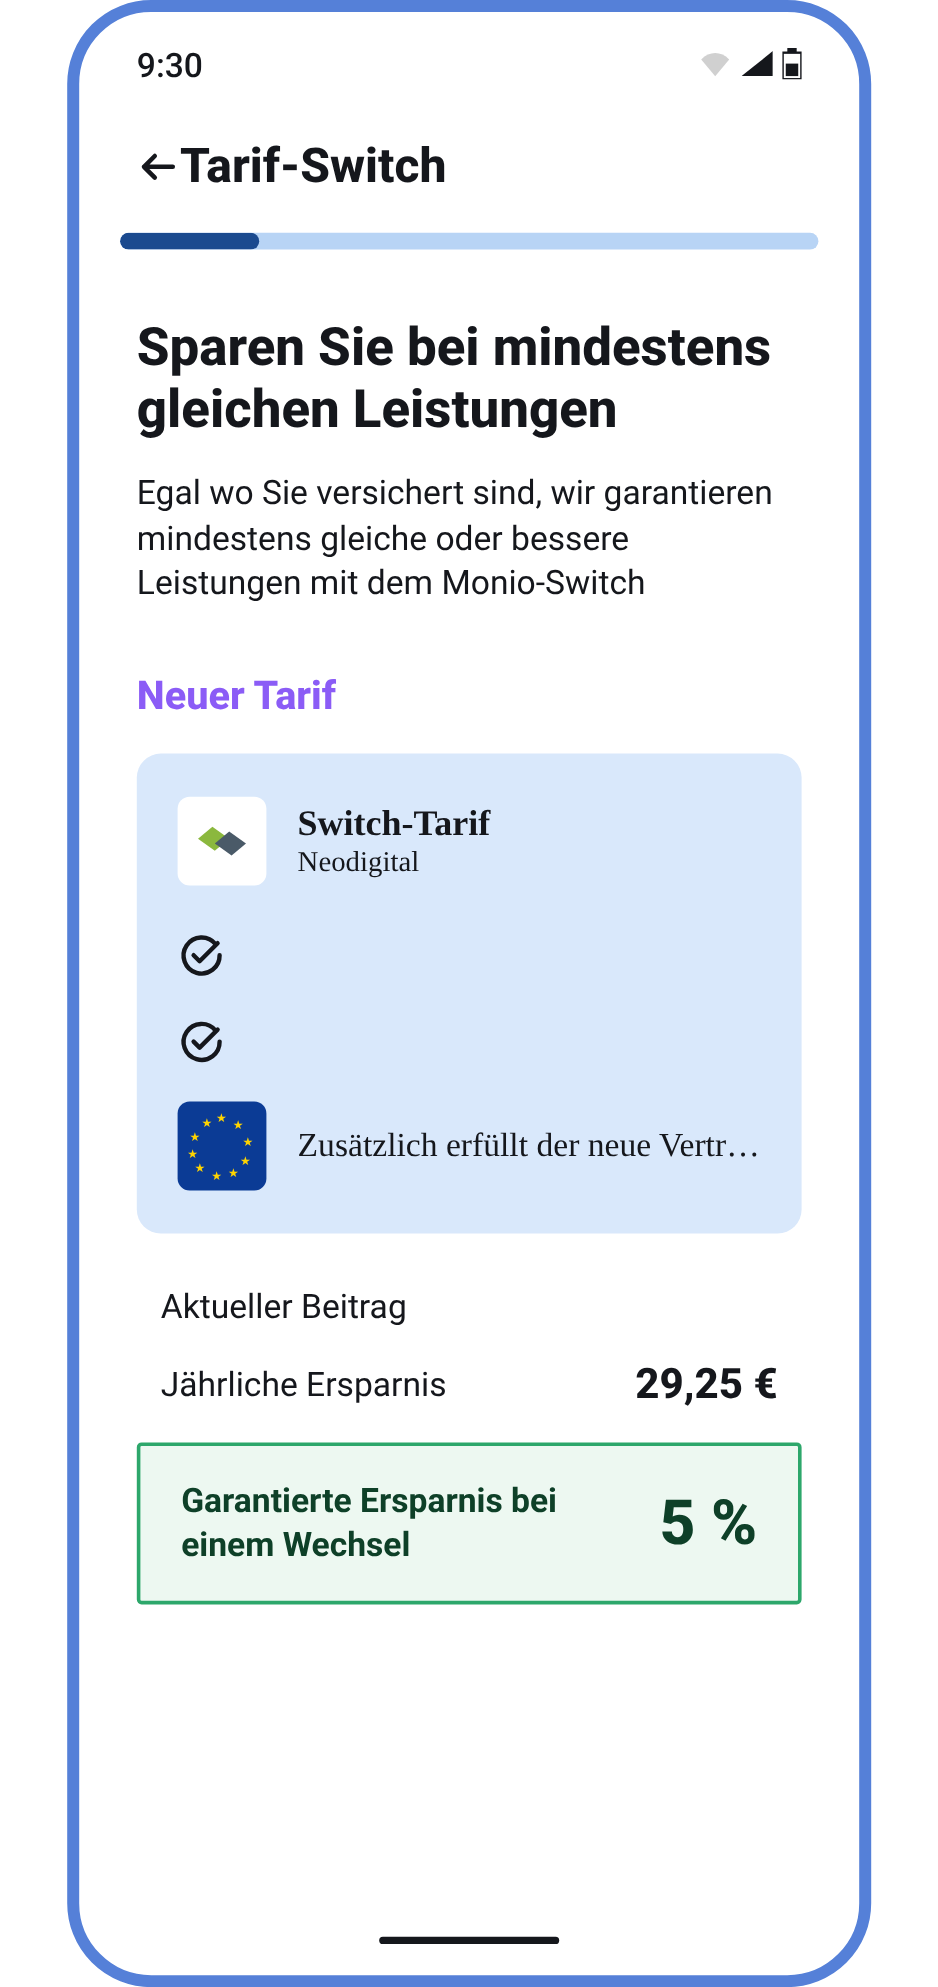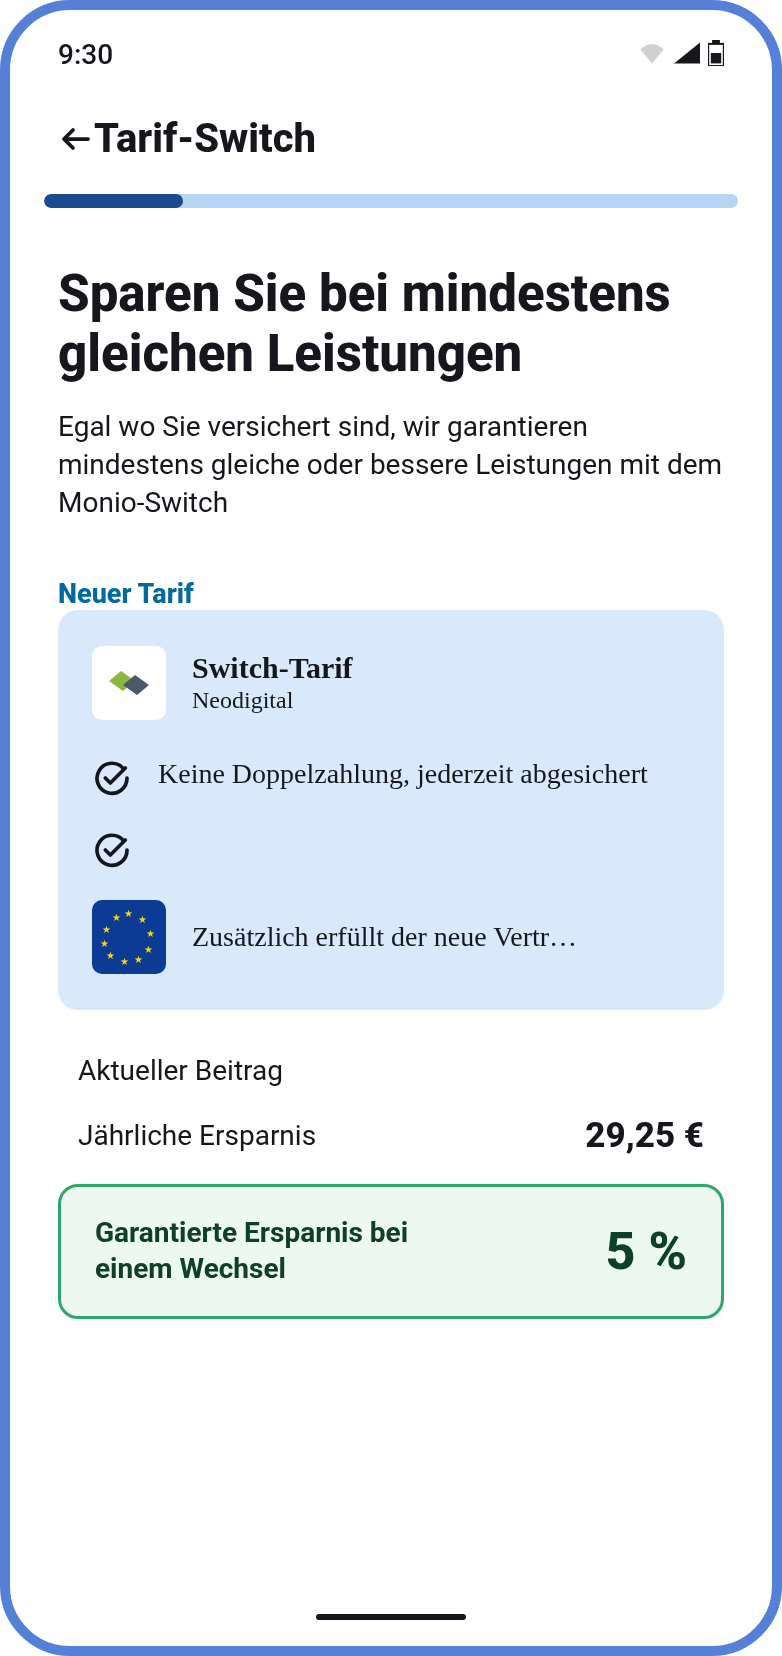--- a/index.html
+++ b/index.html
@@ -4,21 +4,21 @@
 <style>
 * { margin: 0; padding: 0; box-sizing: border-box; }
 body {
   font-family: -apple-system, BlinkMacSystemFont, 'Segoe UI', Roboto, sans-serif;
   background: #fff;
   display: flex;
   justify-content: center;
   align-items: flex-start;
 }
 .device-frame {
-  width: 782px;
+  width: 670px;
   height: 1656px;
   border: 10px solid #5580d8;
   border-radius: 70px;
   background: #fff;
   overflow: hidden;
   position: relative;
 }
 .status-bar {
   display: flex;
   justify-content: space-between;
@@ -67,36 +67,37 @@
 .progress-fill {
   width: 20%;
   height: 100%;
   background: #1b4a8f;
   border-radius: 10px;
 }
 .main-content {
   padding: 0 48px;
 }
 .headline {
-  font-size: 51px;
+  font-size: 44px;
   font-weight: 800;
   line-height: 1.18;
   color: #15171c;
   margin-bottom: 24px;
 }
 .sub-text {
   font-size: 28px;
   line-height: 1.35;
   color: #15171c;
   margin-bottom: 56px;
 }
 .section-title {
-  font-size: 27px;
-  font-weight: 800;
-  color: #0369a1;
+  font-size: 33px;
+  font-weight: 800;
+  color: #8b5cf6;
+  margin-bottom: 28px;
 }
 .tariff-card {
   background: #d9e8fb;
   border-radius: 20px;
   padding: 36px 34px 36px 34px;
   margin-bottom: 36px;
   font-family: Liberation Serif, serif;
 }
 .tariff-header {
   display: flex;
@@ -176,21 +177,21 @@
   color: #15171c;
 }
 .cost-value {
   font-size: 35px;
   font-weight: 800;
   color: #15171c;
 }
 .savings-box {
   border: 3px solid #2da76b;
   background: #edf8f1;
-  border-radius: 20px;
+  border-radius: 4px;
   padding: 28px 34px;
   display: flex;
   justify-content: space-between;
   align-items: center;
   margin-top: 20px;
 }
 .savings-label {
   font-size: 28px;
   font-weight: 700;
   color: #0e4028;
@@ -274,21 +275,20 @@
         </div>
       </div>
 
       <div class="benefit-row">
         <div class="benefit-icon">
           <svg width="40" height="40" viewBox="0 0 24 24">
               <path d="M21 12 A9 9 0 1 1 19 6.5" stroke="#15171c" stroke-width="2.2" fill="none" stroke-linecap="round"></path>
               <path d="M8 12 L11 15 L20 6" stroke="#15171c" stroke-width="2.2" fill="none" stroke-linecap="round" stroke-linejoin="round"></path>
             </svg>
         </div>
-        <div class="benefit-text">Keine Doppelzahlung, jederzeit abgesichert</div>
       </div>
 
       <div class="benefit-row">
         <div class="benefit-icon">
           <svg width="40" height="40" viewBox="0 0 24 24">
               <path d="M21 12 A9 9 0 1 1 19 6.5" stroke="#15171c" stroke-width="2.2" fill="none" stroke-linecap="round"></path>
               <path d="M8 12 L11 15 L20 6" stroke="#15171c" stroke-width="2.2" fill="none" stroke-linecap="round" stroke-linejoin="round"></path>
             </svg>
         </div>
       </div>

